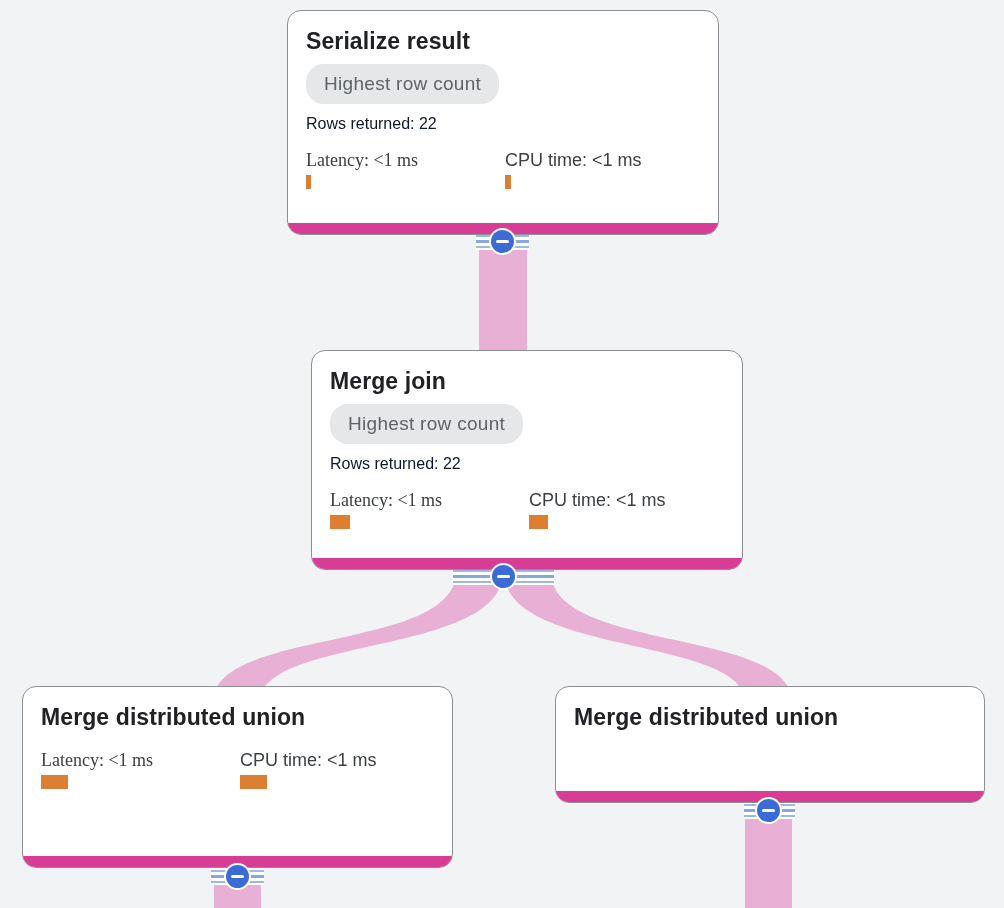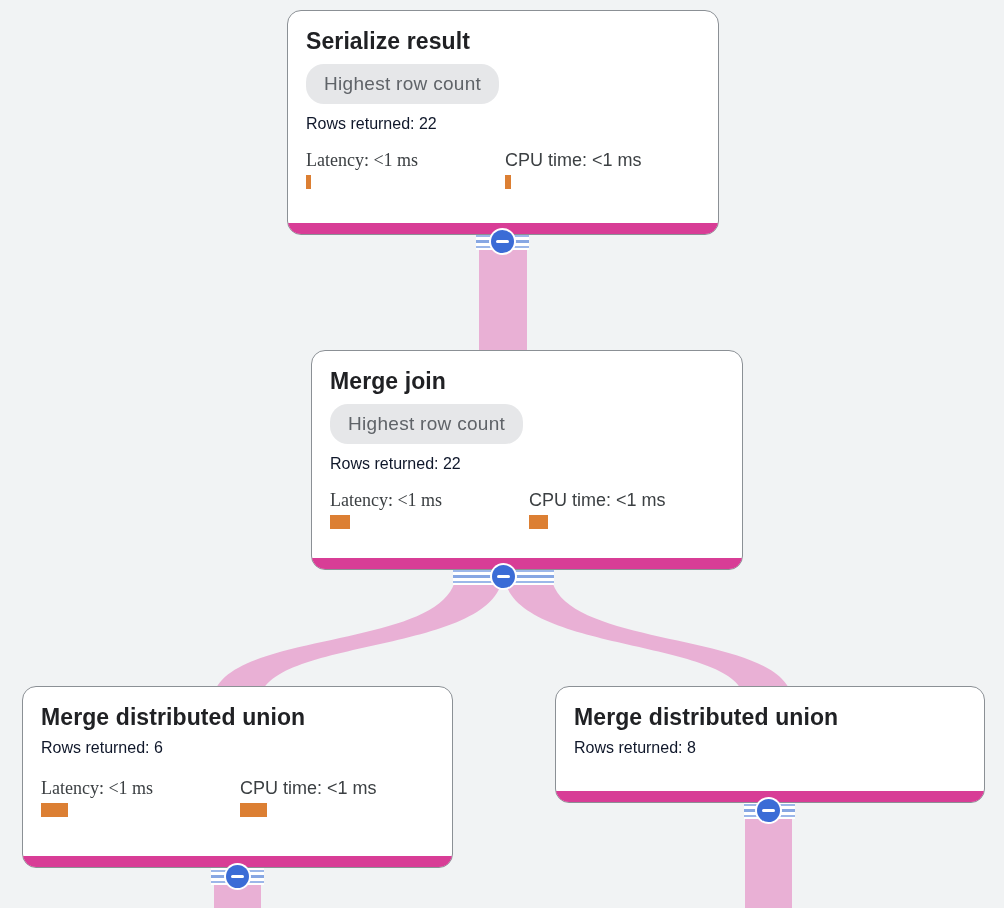--- a/index.html
+++ b/index.html
@@ -183,39 +183,37 @@
           <div class="metric-bar" style="width: 19px;"></div>
         </div>
       </div>
     </div>
     <div class="accent-bar"></div>
   </div>
 
   <div class="card" style="left:22px; top:686px; width:431px; height:182px;">
     <div class="card-body">
       <div class="node-title">Merge distributed union</div>
-      <div class="rows-line tight">Rows returned: 6</div>
       <div class="metrics roomy">
         <div class="metric metric-latency">
           <div class="metric-label">Latency: &lt;1 ms</div>
           <div class="metric-bar" style="width: 27px;"></div>
         </div>
         <div class="metric metric-cpu">
           <div class="metric-label">CPU time: &lt;1 ms</div>
           <div class="metric-bar" style="width: 27px;"></div>
         </div>
       </div>
     </div>
     <div class="accent-bar"></div>
   </div>
 
   <div class="card" style="left:555px; top:686px; width:430px; height:117px;">
     <div class="card-body">
       <div class="node-title">Merge distributed union</div>
-      <div class="rows-line tight">Rows returned: 8</div>
     </div>
     <div class="accent-bar"></div>
   </div>
 
   <div class="collapse-btn" style="left:489px; top:228px;">
     <div class="collapse-inner">
       <span class="minus-glyph"></span>
     </div>
   </div>
   <div class="collapse-btn" style="left:490px; top:563px;">

